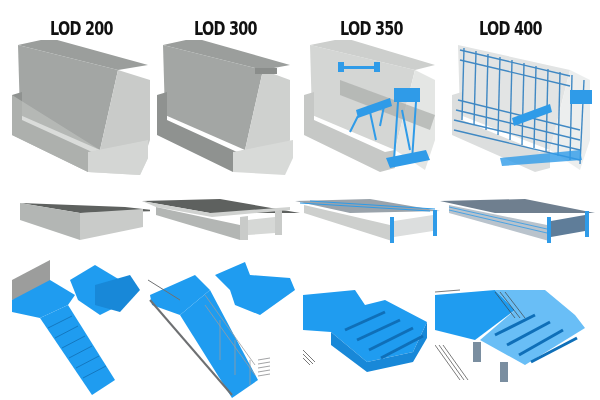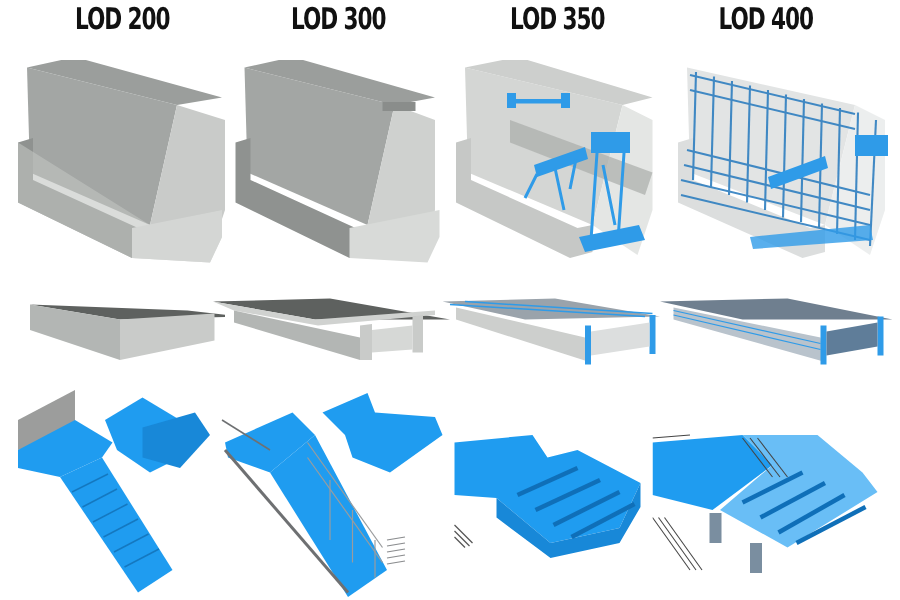--- a/index.html
+++ b/index.html
@@ -1,17 +1,17 @@
 <!DOCTYPE html>
 <html><head>
   <meta charset="utf-8">
   <style>
     html, body { margin: 0; padding: 0; background: #ffffff; }
     body { width: 600px; height: 400px; position: relative; overflow: hidden; font-family: "Liberation Sans", sans-serif; }
-    .header { position: absolute; top: 0; left: 0; width: 600px; height: 40px; }
+    .header { position: absolute; top: 16px; left: 0; width: 600px; height: 40px; }
     .lod-label {
       position: absolute; top: 0; height: 24px; line-height: 24px;
       font-family: "DejaVu Sans", sans-serif; font-weight: bold; font-size: 20px;
       color: #111111; letter-spacing: -1px; transform: scaleX(0.72); transform-origin: left top;
       white-space: nowrap;
     }
     .panel { position: absolute; }
     svg { display: block; }
   </style>
 </head>

